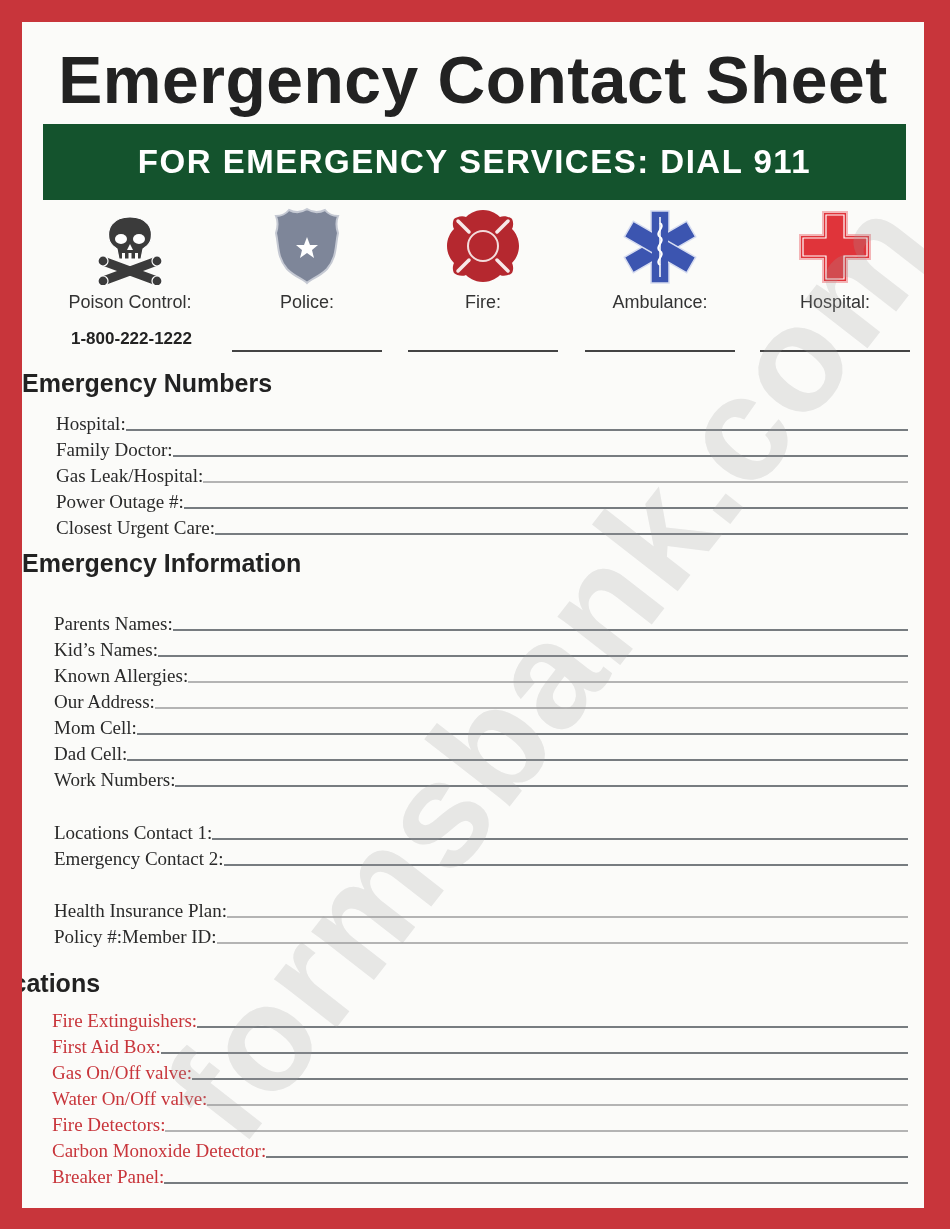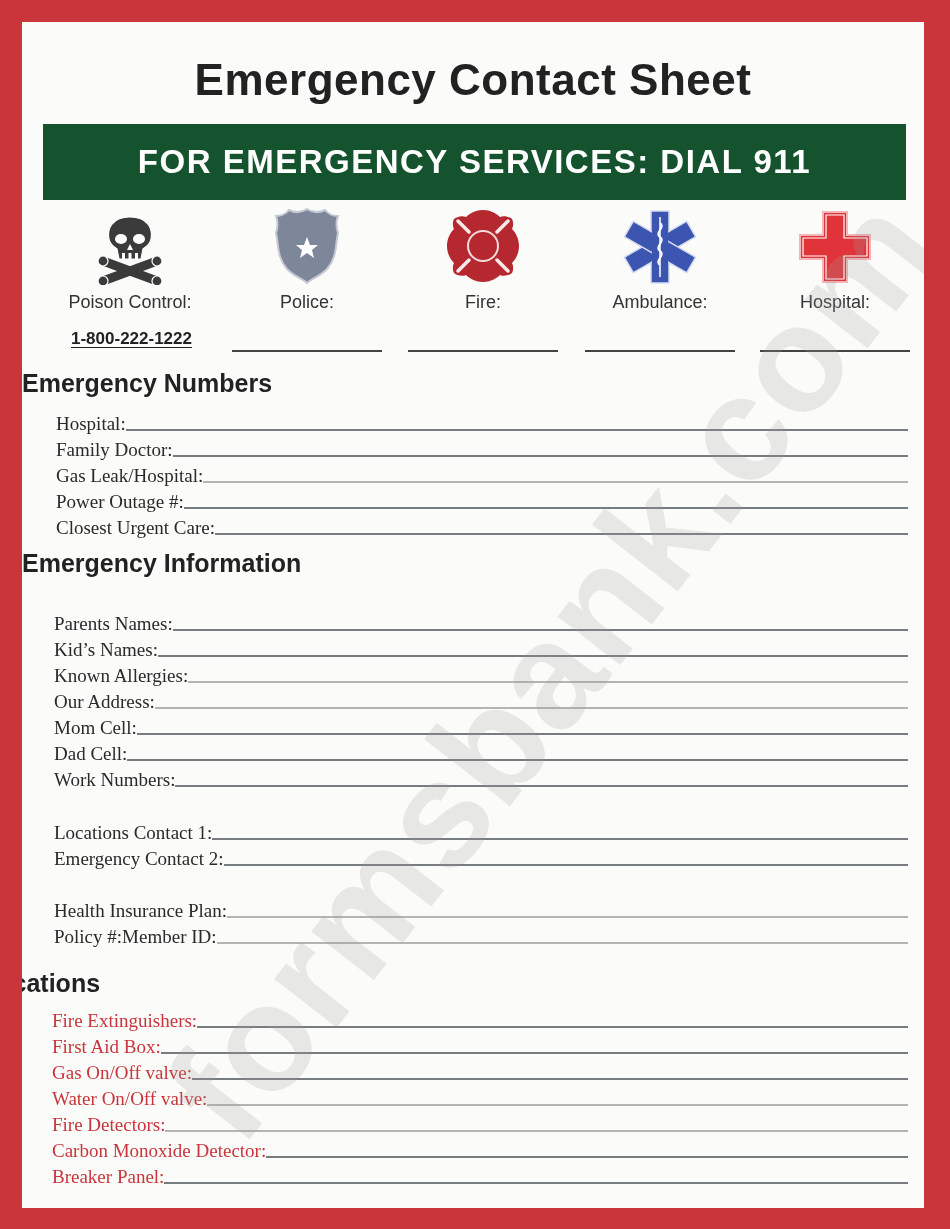--- a/index.html
+++ b/index.html
@@ -14,37 +14,37 @@
   }
   .watermark {
     position: absolute; left: -120px; top: 560px; width: 1300px;
     transform: rotate(-52deg); transform-origin: center center;
     font-family: "Liberation Sans", sans-serif; font-weight: bold;
     font-size: 150px; color: rgba(160,160,160,0.22); letter-spacing: 2px;
     white-space: nowrap; pointer-events: none; z-index: 5; text-align: center;
   }
   .title {
     position: absolute; left: 0; top: 22px; width: 902px; text-align: center;
-    font-weight: bold; font-size: 44px; color: #222222; letter-spacing: 0.5px;
+    font-weight: bold; font-size: 66px; color: #222222; letter-spacing: 0.5px;
     line-height: 72px;
   }
   .banner {
     position: absolute; left: 21px; top: 102px; width: 863px; height: 76px;
     background: #14532d; color: #ffffff; text-align: center;
     font-weight: bold; font-size: 33px; line-height: 76px; letter-spacing: 1.5px;
   }
   .services { position: absolute; left: 32px; top: 185px; width: 860px; height: 140px; }
   .svc { position: absolute; top: 0; width: 152px; text-align: center; }
   .svc .ico { height: 78px; display: flex; justify-content: center; align-items: flex-end; }
   .svc .lbl { font-size: 18px; color: #333; margin-top: 7px; line-height: 20px; }
   .svc .val {
     margin: 16px auto 0; width: 150px; height: 22px; border-bottom: 2px solid #444;
     font-size: 17px; font-weight: bold; color: #222; line-height: 22px; text-align: center;
   }
-  .svc .val.number { border-bottom: none; text-decoration: underline; text-underline-offset: 3px; width: 155px; }
+  .svc .val.number { border-bottom: none; text-underline-offset: 3px; width: 155px; }
   h2 {
     position: absolute; left: 0; width: 902px; margin: 0; 
     font-size: 25px; font-weight: bold; color: #222; line-height: 30px;
   }
   .row {
     position: absolute; left: 34px; width: 852px; display: flex; align-items: flex-end;
     height: 24px; font-family: "Liberation Serif", serif; font-size: 19px; color: #2a2a2a;
   }
   .row .l { white-space: nowrap; line-height: 22px; }
   .row .line { flex: 1; border-bottom: 2px solid #777c80; margin-bottom: 4px; height: 1px; }

